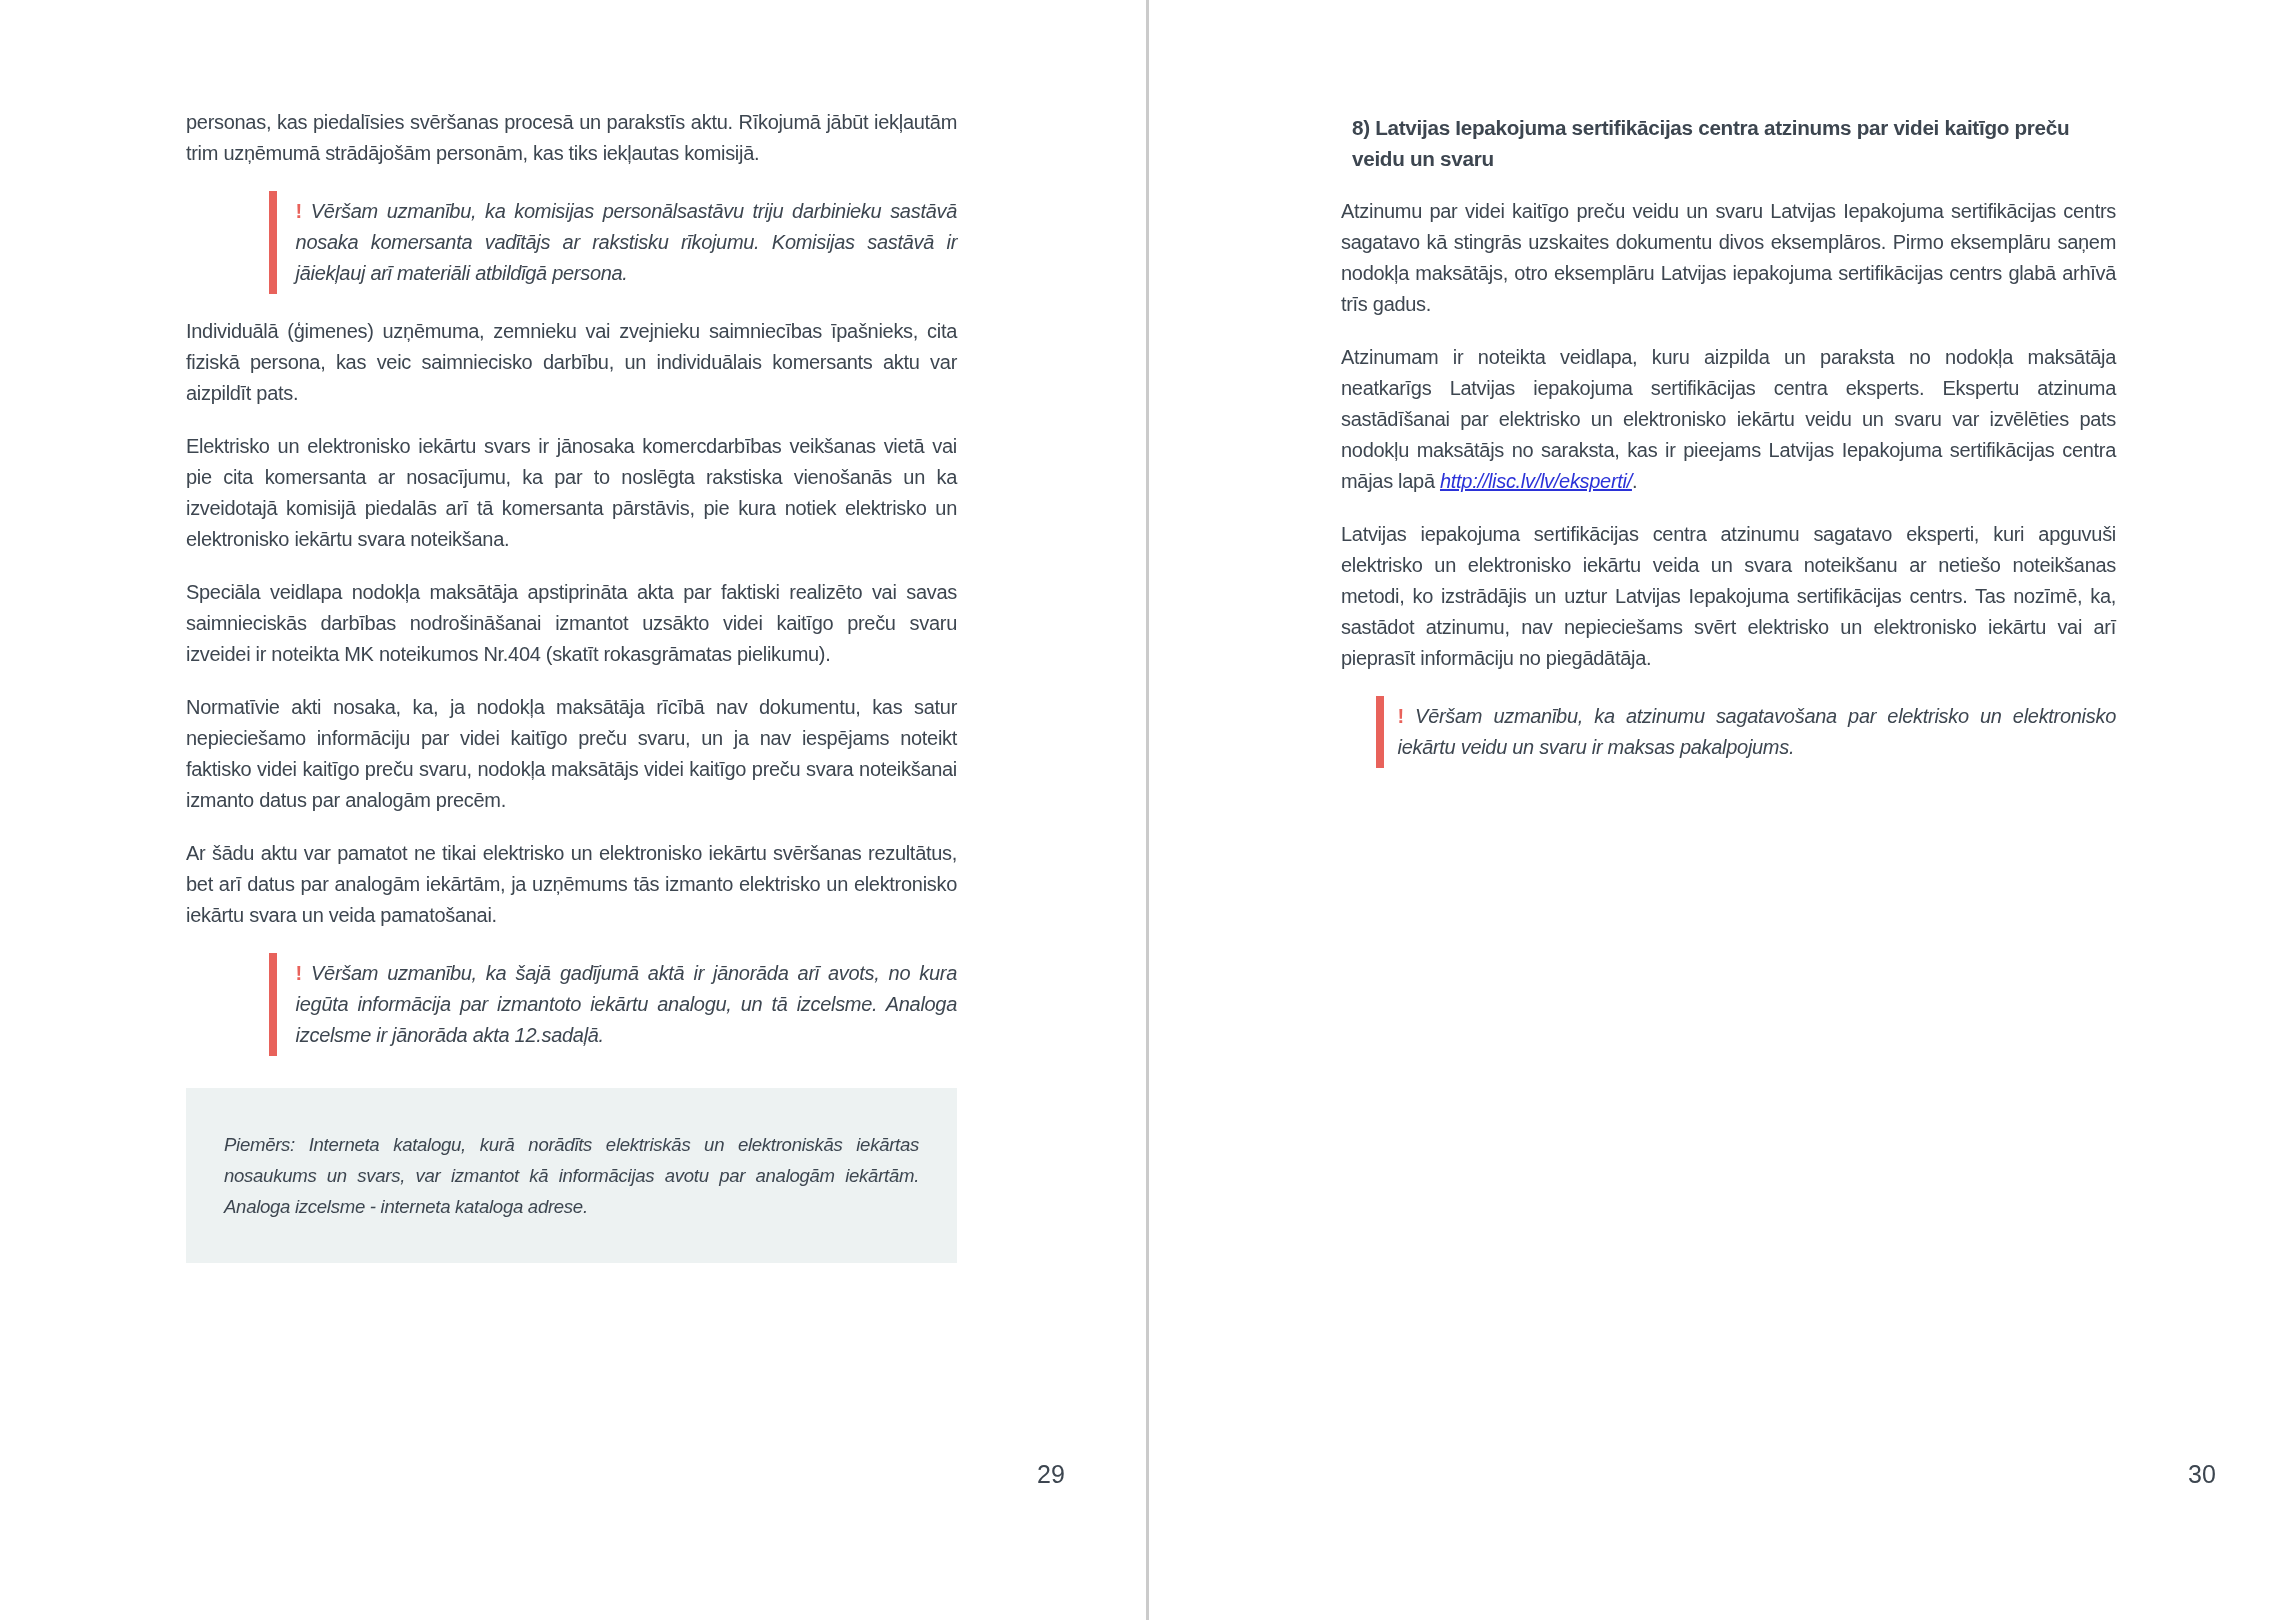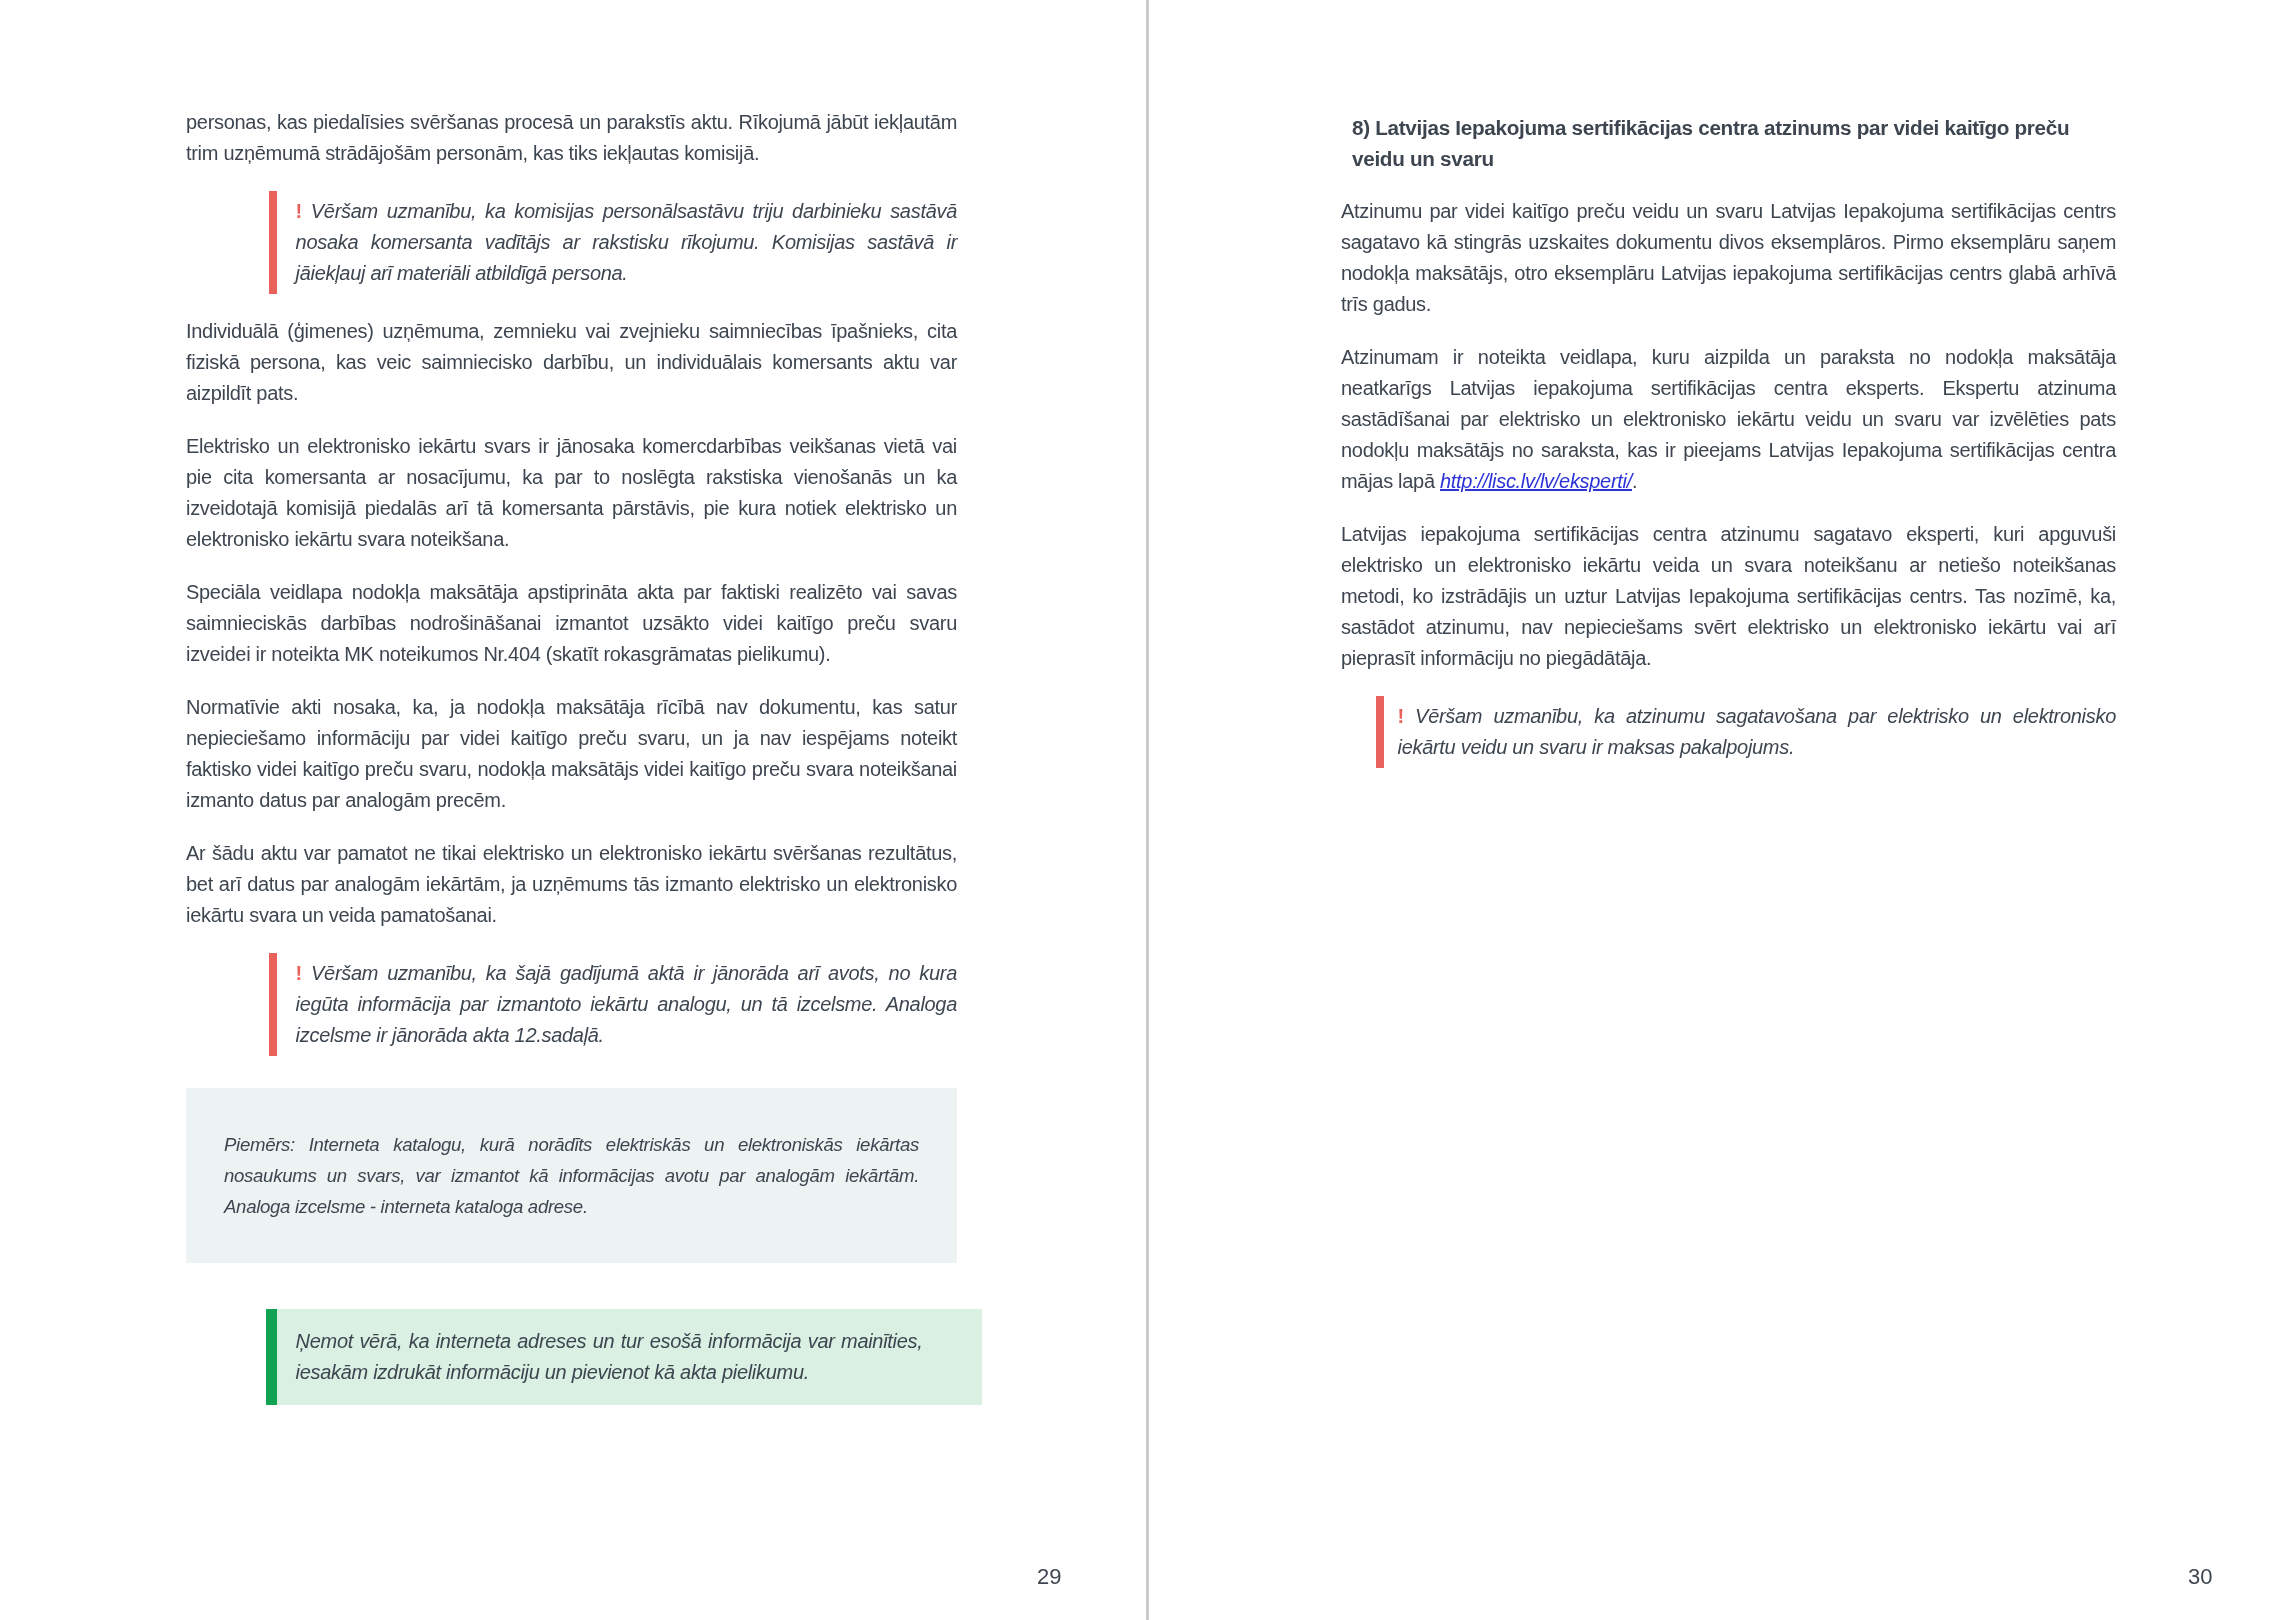--- a/index.html
+++ b/index.html
@@ -77,22 +77,22 @@
   .note-box {
     background: var(--green-bg);
     border-left: 11px solid var(--accent-green);
     margin: 46px -24.5px 0 80px;
     padding: 17px 59px 17px 18.6px;
     font-style: italic;
     text-align: justify;
   }
   .page-number {
     position: absolute;
-    top: 1564px;
-    font-size: 22px;
+    top: 1460px;
+    font-size: 25px;
     letter-spacing: 0;
     color: var(--text);
   }
   .page-number-left  { left: 1037px; }
   .page-number-right { left: 2188px; }
   a.doc-link {
     color: var(--link);
     font-style: italic;
     text-decoration: underline;
   }
@@ -119,23 +119,20 @@
 
   <div class="callout">
     <span class="mark">!</span>
     <span>Vēršam uzmanību, ka šajā gadījumā aktā ir jānorāda arī avots, no kura iegūta informācija par izmantoto iekārtu analogu, un tā izcelsme. Analoga izcelsme ir jānorāda akta 12.sadaļā.</span>
   </div>
 
   <div class="example-box">
     <span>Piemērs: Interneta katalogu, kurā norādīts elektriskās un elektroniskās iekārtas nosaukums un svars, var izmantot kā informācijas avotu par analogām iekārtām. Analoga izcelsme - interneta kataloga adrese.</span>
   </div>
 
-  <div class="note-box">
-    <span>Ņemot vērā, ka interneta adreses un tur esošā informācija var mainīties, iesakām izdrukāt informāciju un pievienot kā akta pielikumu.</span>
-  </div>
 
 </div>
 
 <div class="page-col page-col-right">
 
   <p class="heading">8) Latvijas Iepakojuma sertifikācijas centra atzinums par videi kaitīgo preču veidu un svaru</p>
 
   <p class="body-par">Atzinumu par videi kaitīgo preču veidu un svaru Latvijas Iepakojuma sertifikācijas centrs sagatavo kā stingrās uzskaites dokumentu divos eksemplāros. Pirmo eksemplāru saņem nodokļa maksātājs, otro eksemplāru Latvijas iepakojuma sertifikācijas centrs glabā arhīvā trīs gadus.</p>
 
   <p class="body-par">

